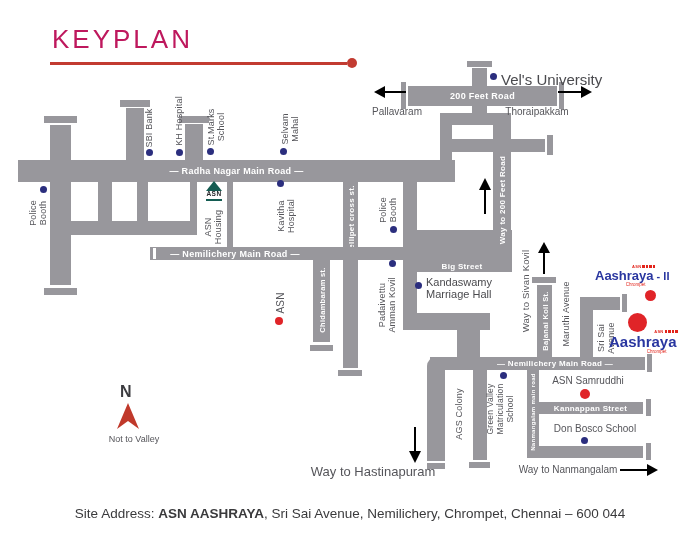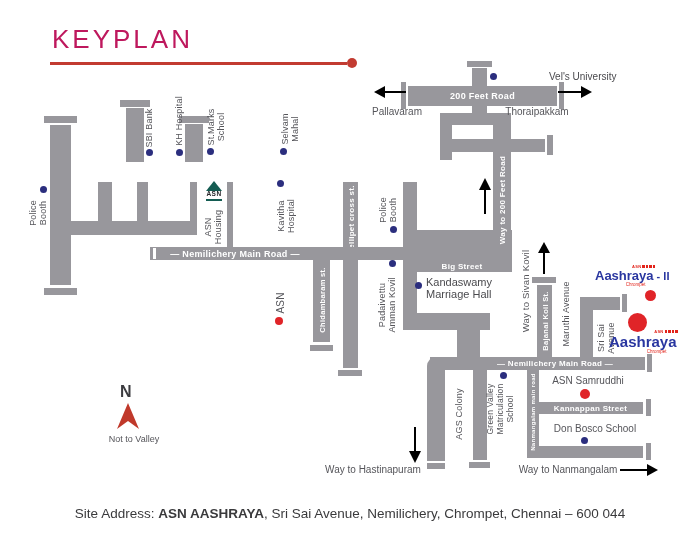--- a/index.html
+++ b/index.html
@@ -50,20 +50,23 @@
 </style>
 </head>
 <body>
 
 <div id="stage">
 
   <div class="title">KEYPLAN</div>
   <div class="rule"></div>
   <div class="rule-dot"></div>
 
+  <div class="road cflex" style="left:18px;top:160px;width:437px;height:22px;">
+    <span class="rtext">— Radha Nagar Main Road —</span>
+  </div>
 
   <div class="road" style="left:50px;top:125px;width:21px;height:160px;"></div>
   <div class="cap" style="left:44px;top:116px;width:33px;height:7px;"></div>
   <div class="cap" style="left:44px;top:288px;width:33px;height:7px;"></div>
 
   <div class="road" style="left:126px;top:108px;width:18px;height:54px;"></div>
   <div class="cap" style="left:120px;top:100px;width:30px;height:7px;"></div>
   <div class="road" style="left:185px;top:124px;width:18px;height:38px;"></div>
   <div class="cap" style="left:179px;top:116px;width:30px;height:7px;"></div>
 
@@ -168,21 +171,21 @@
   <svg style="left:409px;top:427px;" width="12" height="36" viewBox="0 0 12 36">
     <path d="M6 0 V26" stroke="#000" stroke-width="2"></path>
       <path d="M0 24 L6 36 L12 24 Z" fill="#000"></path>
   </svg>
   <svg style="left:620px;top:464px;" width="38" height="12" viewBox="0 0 38 12">
     <path d="M0 6 H29" stroke="#000" stroke-width="2"></path>
       <path d="M27 0 L38 6 L27 12 Z" fill="#000"></path>
   </svg>
 
   <div class="dot" style="left:490px;top:73px;"></div>
-  <div class="hlab" style="left:501px;top:71px;font-size:10px;color:#4a4a4e;margin-left:48px;">Vel's University</div>
+  <div class="hlab" style="left:501px;top:71px;font-size:15px;color:#4a4a4e;">Vel's University</div>
   <div class="hlab cflex" style="left:362px;top:106px;width:70px;">
     <span>Pallavaram</span>
   </div>
   <div class="hlab cflex" style="left:497px;top:106px;width:80px;">
     <span>Thoraipakkam</span>
   </div>
 
   <div class="vlab" style="left:149px;top:128px;">SBI Bank</div>
   <div class="dot" style="left:146px;top:149px;"></div>
   <div class="vlab" style="left:179px;top:121px;">KH Hospital</div>
@@ -269,21 +272,21 @@
   <div class="hlab cflex" style="left:548px;top:375px;width:80px;">
     <span>ASN Samruddhi</span>
   </div>
   <div class="rdot" style="left:580px;top:389px;width:10px;height:10px;"></div>
 
   <div class="hlab cflex" style="left:550px;top:423px;width:90px;">
     <span>Don Bosco School</span>
   </div>
   <div class="dot" style="left:581px;top:437px;"></div>
 
-  <div class="hlab cflex" style="left:323px;top:464px;width:100px;font-size:10px;">
+  <div class="hlab cflex" style="left:323px;top:464px;width:100px;font-size:13px;">
     <span>Way to Hastinapuram</span>
   </div>
   <div class="hlab cflex" style="left:518px;top:464px;width:100px;">
     <span>Way to Nanmangalam</span>
   </div>
 
   <div class="north-n">N</div>
   <svg style="left:117px;top:403px;" width="22" height="26" viewBox="0 0 22 26">
     <polygon points="11,0 22,26 11,18 0,26" fill="#c0392b"></polygon>
   </svg>

